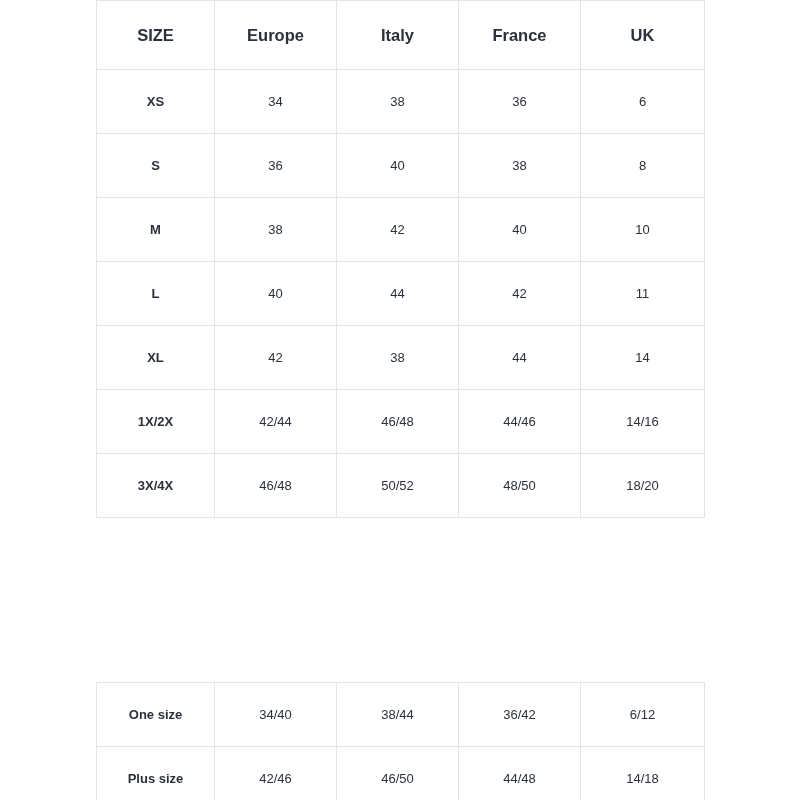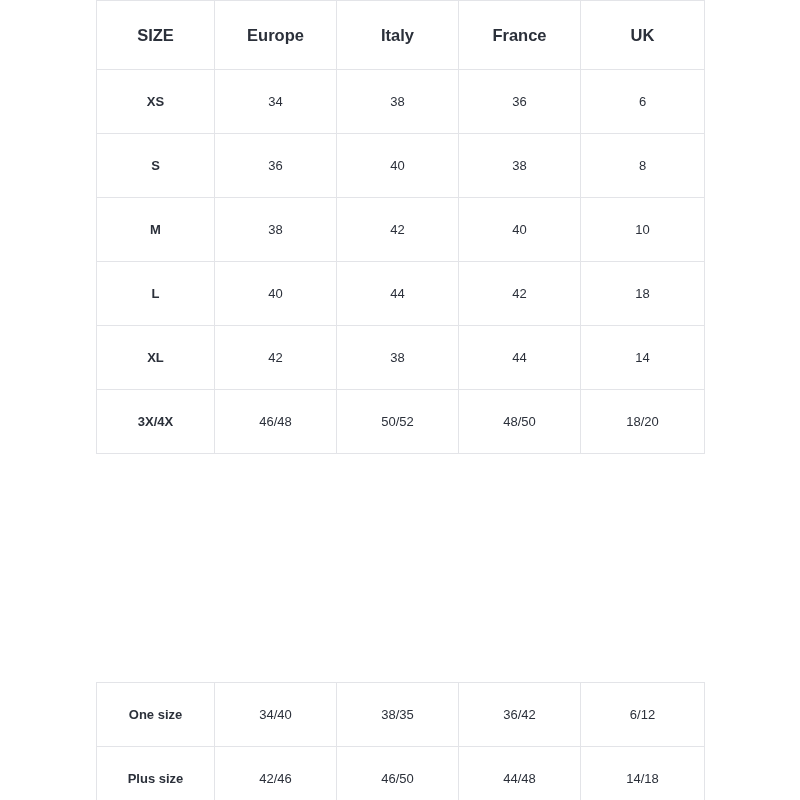--- a/index.html
+++ b/index.html
@@ -105,28 +105,35 @@
           <td>38</td>
           <td>42</td>
           <td>40</td>
           <td>10</td>
         </tr>
         <tr>
           <td class="rowhead">L</td>
           <td>40</td>
           <td>44</td>
           <td>42</td>
-          <td>18</td>
+          <td>11</td>
         </tr>
         <tr>
           <td class="rowhead">XL</td>
           <td>42</td>
           <td>38</td>
           <td>44</td>
           <td>14</td>
+        </tr>
+        <tr>
+          <td class="rowhead">1X/2X</td>
+          <td>42/44</td>
+          <td>46/48</td>
+          <td>44/46</td>
+          <td>14/16</td>
         </tr>
         <tr>
           <td class="rowhead">3X/4X</td>
           <td>46/48</td>
           <td>50/52</td>
           <td>48/50</td>
           <td>18/20</td>
         </tr>
       </tbody>
     </table>
@@ -138,21 +145,21 @@
         <col class="c0">
           <col class="c1">
           <col class="c2">
           <col class="c3">
           <col class="c4">
       </colgroup>
       <tbody>
         <tr>
           <td class="rowhead">One size</td>
           <td>34/40</td>
-          <td>38/35</td>
+          <td>38/44</td>
           <td>36/42</td>
           <td>6/12</td>
         </tr>
         <tr>
           <td class="rowhead">Plus size</td>
           <td>42/46</td>
           <td>46/50</td>
           <td>44/48</td>
           <td>14/18</td>
         </tr>

